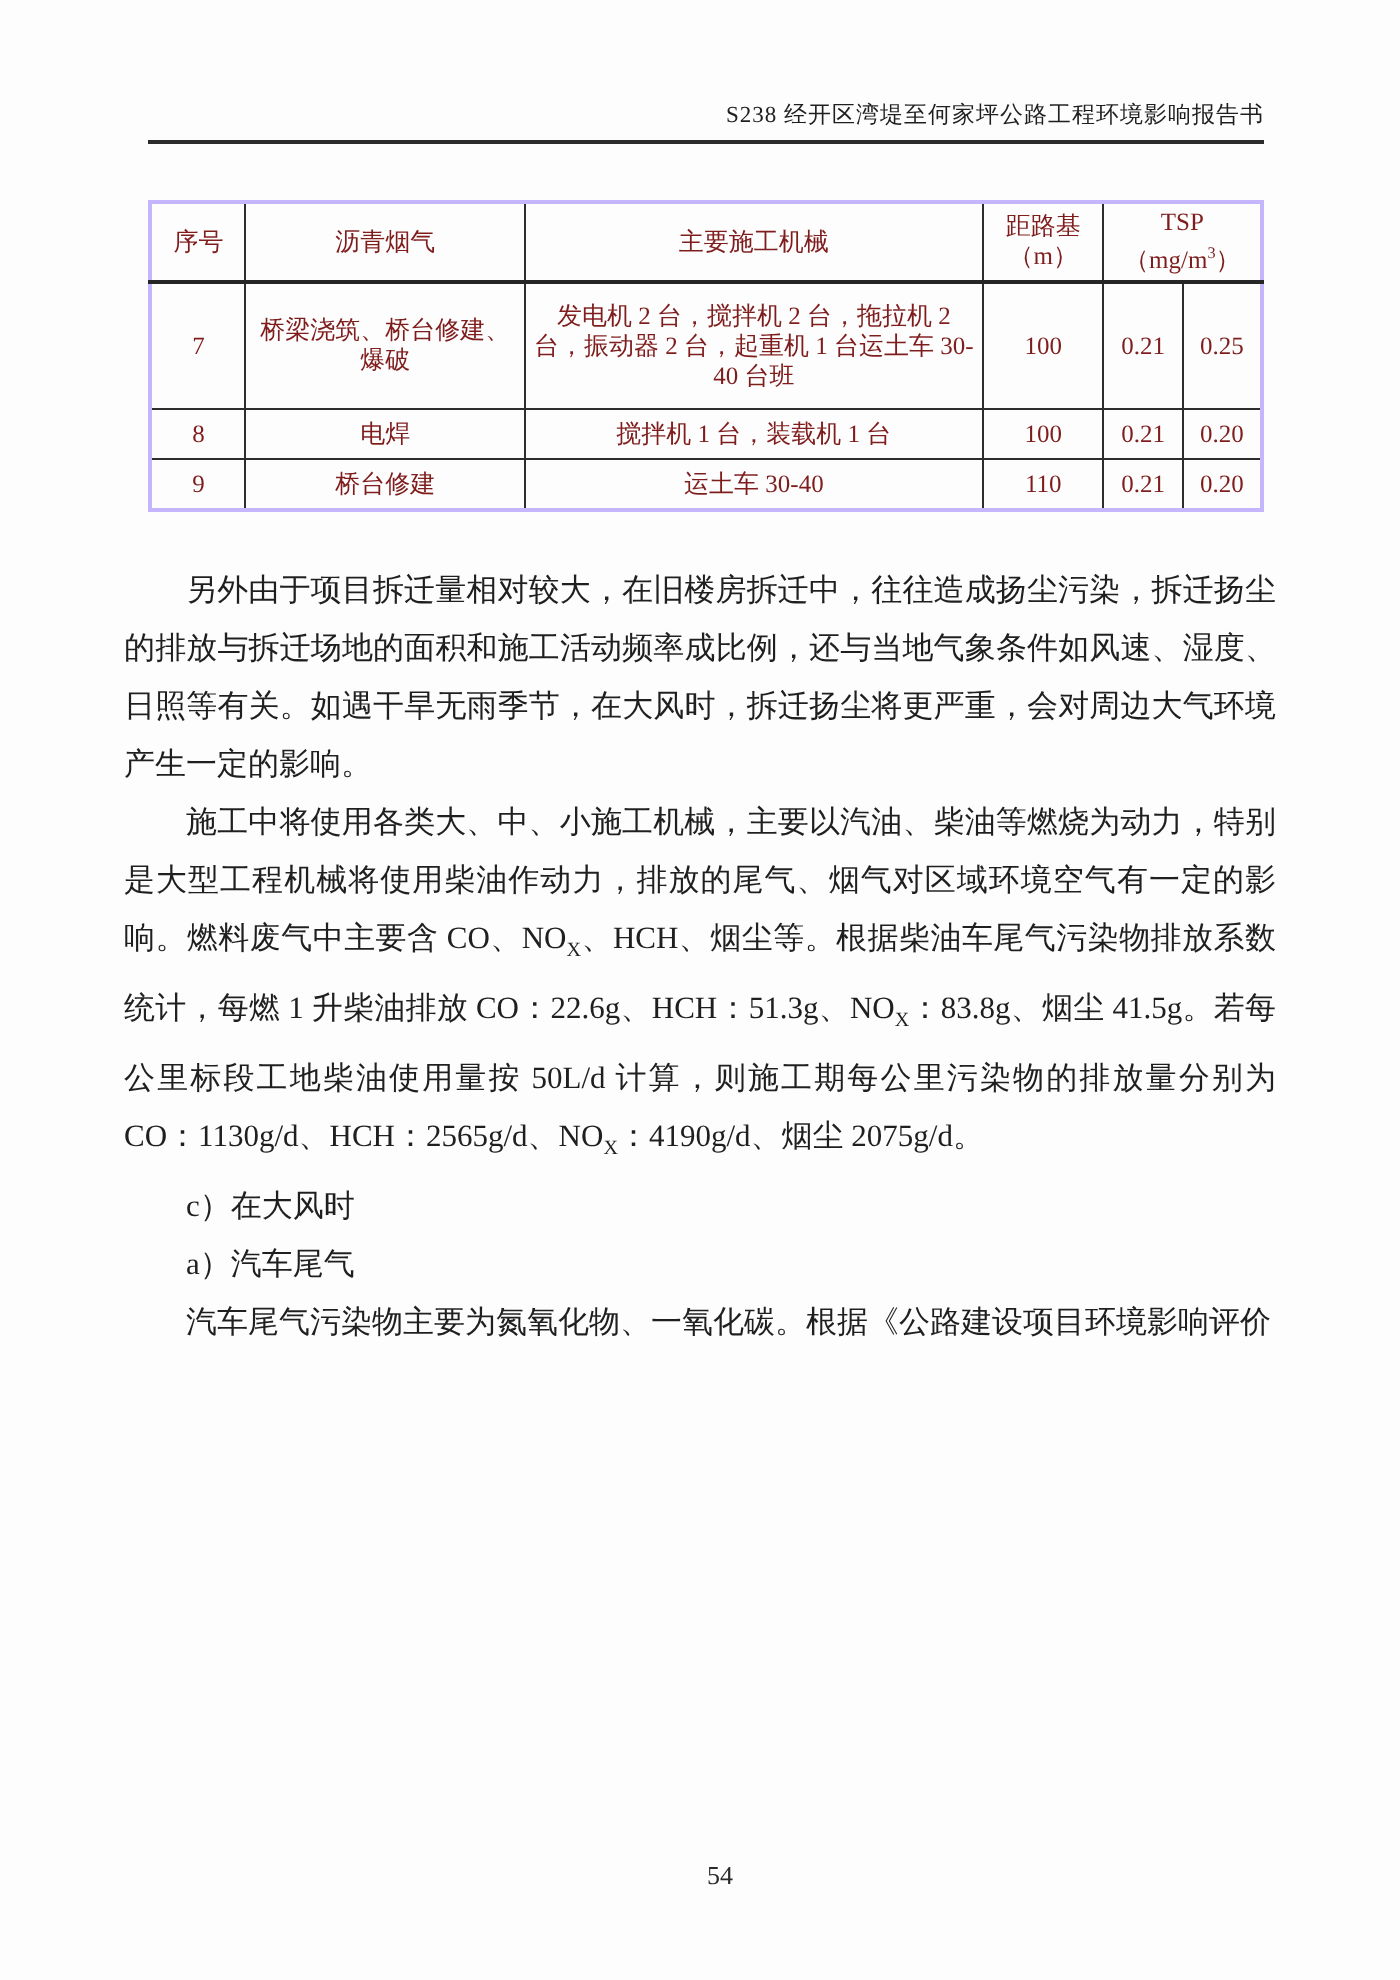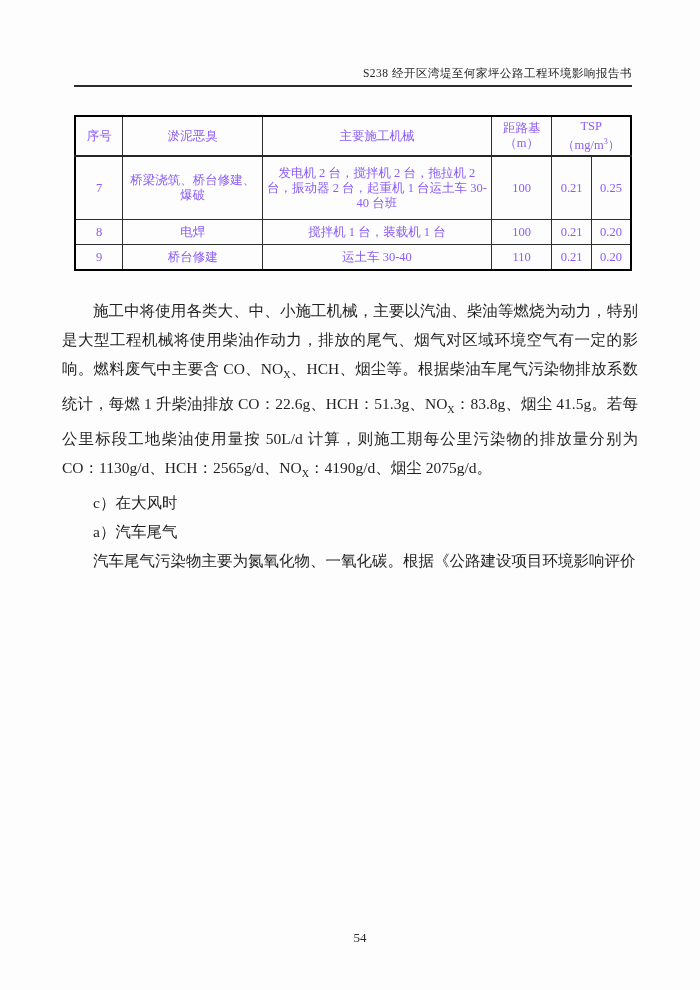--- a/index.html
+++ b/index.html
@@ -9,42 +9,42 @@
     height: 990px;
     margin: 0 auto;
     background: #fdfdfd;
     box-sizing: border-box;
     padding: 50px 62px 0 62px;
     font-family: "Liberation Serif", "DejaVu Serif", serif;
     color: #1f1f1f;
     overflow: hidden;
   }
   
-  .doc-header { padding: 0 6px 12px 12px; margin-top: 15px; }
+  .doc-header { padding: 0 6px 12px 12px; }
   .doc-header-title {
     text-align: right;
     font-size: 11.5px;
     letter-spacing: 0.5px;
     line-height: 16px;
   }
   .header-rule {
     height: 2px;
     background: #2c2c2c;
     margin-top: 4px;
   }
   
   .table-wrap { padding: 0 6px 0 12px; }
   table.machinery-table {
     border-collapse: collapse;
     table-layout: fixed;
     width: 100%;
     margin-top: 16px;
-    border: 2px solid #000000;
+    border: 2px solid #c4b5fd;
     font-size: 12.5px;
-    color: #8b5cf6;
+    color: #7f1d1d;
   }
   table.machinery-table th,
   table.machinery-table td {
     border: 1px solid #2d2d2d;
     text-align: center;
     vertical-align: middle;
     padding: 2px 3px;
     line-height: 15px;
     font-weight: normal;
     white-space: pre-line;
@@ -98,21 +98,21 @@
         <col class="c-index">
           <col class="c-type">
           <col class="c-mach">
         <col class="c-dist">
           <col class="c-tsp">
           <col class="c-tsp">
       </colgroup>
       <thead>
         <tr>
           <th>序号</th>
-          <th>淤泥恶臭</th>
+          <th>沥青烟气</th>
           <th>主要施工机械</th>
           <th>距路基
 （m）</th>
           <th colspan="2">TSP
 （mg/m<sup>3</sup>）</th>
         </tr>
       </thead>
       <tbody>
     <tr class="row-tall">
       <td>7</td>
@@ -138,20 +138,21 @@
       <td>运土车 30-40</td>
       <td>110</td>
       <td>0.21</td>
       <td>0.20</td>
     </tr>
   </tbody>
     </table>
   </div>
 
   <div class="body-text">
+    <p class="para">另外由于项目拆迁量相对较大，在旧楼房拆迁中，往往造成扬尘污染，拆迁扬尘的排放与拆迁场地的面积和施工活动频率成比例，还与当地气象条件如风速、湿度、日照等有关。如遇干旱无雨季节，在大风时，拆迁扬尘将更严重，会对周边大气环境产生一定的影响。</p>
 
 
     <p class="para">施工中将使用各类大、中、小施工机械，主要以汽油、柴油等燃烧为动力，特别是大型工程机械将使用柴油作动力，排放的尾气、烟气对区域环境空气有一定的影响。燃料废气中主要含 CO、NO<sub>X</sub>、HCH、烟尘等。根据柴油车尾气污染物排放系数统计，每燃 1 升柴油排放 CO：22.6g、HCH：51.3g、NO<sub>X</sub>：83.8g、烟尘 41.5g。若每公里标段工地柴油使用量按 50L/d 计算，则施工期每公里污染物的排放量分别为CO：1130g/d、HCH：2565g/d、NO<sub>X</sub>：4190g/d、烟尘 2075g/d。</p>
 
     <p class="para">c）在大风时</p>
 
 
 
 
 

